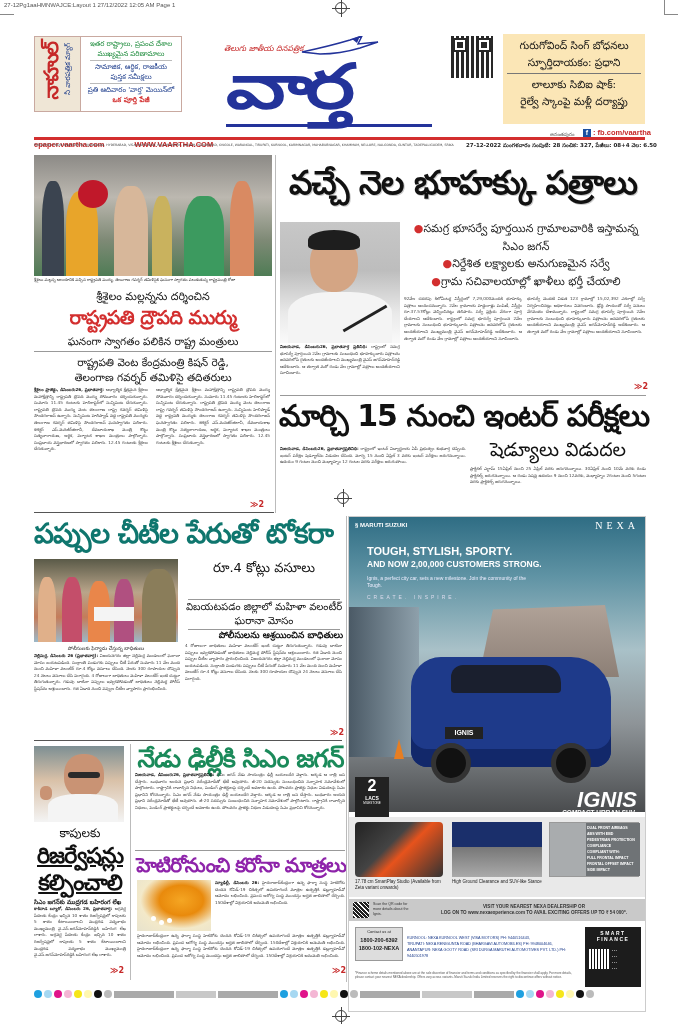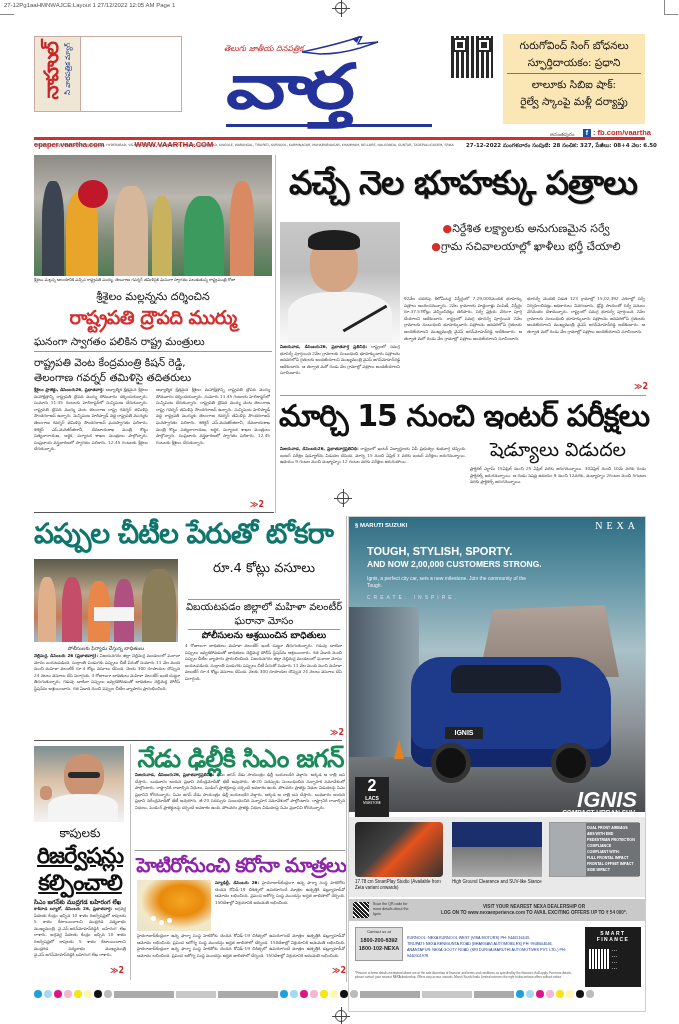--- a/index.html
+++ b/index.html
@@ -49,42 +49,42 @@
 
   
   .photo{background:#ccc;overflow:hidden;}
   .ph-president{left:34px;top:155px;width:238px;height:121px;background:
     linear-gradient(180deg,#8c8a86 0%,#bcb8b0 35%,#7f8a76 70%,#4f7c55 100%);}
   .ph-president .p{position:absolute;bottom:0;border-radius:40% 40% 0 0;}
   .caption{font-size:4px;color:#333;white-space:nowrap;overflow:hidden;}
 
   .h-sub{font-size:11px;color:#111;text-align:center;}
   .h-red{font-size:19px;font-weight:bold;color:#d32f2f;text-align:center;letter-spacing:-0.5px;}
-  .h-kicker{font-size:10.5px;color:#111;line-height:13px;}
+  .h-kicker{font-size:10.5px;color:#111;text-align:center;line-height:13px;}
 
   .body-text{font-size:4.2px;line-height:6.6px;color:#444;text-align:justify;overflow:hidden;}
   .body-text b{color:#111;}
   .cont{color:#c62828;font-size:8px;font-weight:bold;float:right;}
 
   .vline{background:#bbb;width:1px;}
   .hline{background:#999;height:1px;}
 
   .main-head{left:279px;top:163px;width:368px;font-size:33px;font-weight:bold;color:#111;letter-spacing:-1px;text-align:center;text-shadow:1px 1px 0 #ccc;white-space:nowrap;}
   .ph-jagan{left:280px;top:222px;width:120px;height:121px;background:linear-gradient(180deg,#c7c7c7 0%,#bdbdbd 40%,#e9e9e9 75%,#fafafa 100%);}
   .bullets{left:404px;top:220px;width:244px;font-size:11px;line-height:17.5px;color:#222;text-align:center;}
   .bullets .dot{color:#d32f2f;}
 
   .inter-head{left:279px;top:398px;width:368px;font-size:30px;font-weight:bold;color:#111;letter-spacing:-1px;text-align:center;white-space:nowrap;}
   .inter-sub{left:470px;top:438px;width:176px;font-size:19px;color:#111;text-align:center;}
 
   .pappula-head{left:34px;top:517px;width:308px;font-size:28px;font-weight:bold;color:#0f766e;letter-spacing:-1px;white-space:nowrap;}
   .ph-pappula{left:34px;top:559px;width:144px;height:83px;background:linear-gradient(180deg,#5a5a48 0%,#b9a58a 40%,#c47c5a 70%,#9cb8c8 100%);}
   .pp-h1{left:185px;top:558px;width:158px;font-size:13px;line-height:19px;color:#111;text-align:center;}
   .pp-h2{left:185px;top:600px;width:158px;font-size:10px;line-height:14px;color:#111;text-align:center;}
-  .pp-h3{left:185px;top:630px;width:158px;font-size:9px;font-weight:bold;color:#111;text-align:center;}
+  .pp-h3{left:185px;top:630px;width:158px;font-size:9px;font-weight:bold;color:#111;text-align:right;}
 
   .ph-mudragada{left:34px;top:746px;width:90px;height:76px;background:linear-gradient(180deg,#7d8f93 0%,#d9c1a8 45%,#f4f4f4 100%);}
   .kapu1{left:34px;top:826px;width:92px;font-size:12px;color:#111;text-align:center;}
   .kapu2{left:34px;top:842px;width:92px;font-size:22px;font-weight:bold;color:#111;text-align:center;line-height:27px;letter-spacing:-1px;text-decoration:underline;}
   .kapu-sub{left:34px;top:898px;width:92px;font-size:6px;font-weight:bold;color:#111;}
 
   .delhi-head{left:133px;top:744px;width:215px;font-size:25px;color:#1b8a5a;font-weight:bold;text-align:center;white-space:nowrap;letter-spacing:-1px;}
   .haiti-head{left:135px;top:853px;width:212px;font-size:20px;color:#8e24aa;font-weight:bold;text-align:center;white-space:nowrap;letter-spacing:-1px;}
   .ph-pills{left:137px;top:880px;width:74px;height:51px;background:radial-gradient(ellipse at 60% 40%,#f5a623 0%,#e98a0c 35%,#f3e9c9 65%,#e7e2cd 100%);}
 
@@ -146,20 +146,30 @@
 <div class="abs crop" style="left:664px;top:14px;width:14px;height:1px;"></div>
 <div class="abs crop" style="left:0;top:14px;width:14px;height:1px;"></div>
 <div class="abs reg" style="left:335px;top:1010px;"></div>
 <div class="abs reg" style="left:337px;top:492px;"></div>
 
 <div class="abs promo">
   <div class="promo-side">
     <div class="big">నాహుల్</div>
     <div class="small">నీ వారపత్రిక మ్యాగ్</div>
   </div>
+  <div class="promo-body">
+    <div>ఇతర రాష్ట్రాలు, ప్రపంచ దేశాల</div>
+    <div>ముఖ్యమైన పరిణామాలు</div>
+    <hr>
+    <div class="blue">సామాజిక, ఆర్థిక, రాజకీయ</div>
+    <div class="blue">పుస్తక సమీక్షలు</div>
+    <hr>
+    <div class="blue">ప్రతి ఆదివారం 'వార్త' మెయిన్‌లో</div>
+    <div class="red">ఒక పూర్తి పేజీ</div>
+  </div>
 </div>
 <div class="abs urls">
   <span>epaper.vaartha.com</span>
   <span>WWW.VAARTHA.COM</span>
 </div>
 
 <div class="abs tagline">తెలుగు జాతీయ దినపత్రిక</div>
 <svg class="abs dove" viewBox="0 0 80 20">
   <path d="M2 16 Q30 10 50 4 L62 0 L58 8 L78 6 L60 12 Q40 18 20 18 Z" fill="none" stroke="#23339a" stroke-width="1.4"></path>
   <path d="M52 3 L60 0 L57 7 Z" fill="#23339a"></path>
@@ -216,20 +226,21 @@
 <div class="abs hline" style="left:34px;top:512px;width:240px;background:#555;"></div>
 
 <div class="abs main-head">వచ్చే నెల భూహక్కు పత్రాలు</div>
 <div class="abs photo ph-jagan">
   <div style="position:absolute;left:30px;top:14px;width:48px;height:56px;border-radius:45%;background:#d4a584;"></div>
   <div style="position:absolute;left:28px;top:8px;width:52px;height:20px;border-radius:50% 50% 20% 20%;background:#1e1e1e;"></div>
   <div style="position:absolute;left:8px;top:70px;width:104px;height:52px;border-radius:40% 40% 0 0;background:#f4f4f4;"></div>
   <div style="position:absolute;left:60px;top:95px;width:50px;height:3px;background:#222;transform:rotate(-30deg);"></div>
 </div>
 <div class="abs bullets">
+  <div><span class="dot">●</span><span>సమగ్ర భూసర్వే పూర్తయిన గ్రామాలవారికి ఇస్తామన్న సిఎం జగన్</span></div>
   <div><span class="dot">●</span><span>నిర్దేశిత లక్ష్యాలకు అనుగుణమైన సర్వే</span></div>
   <div><span class="dot">●</span><span>గ్రామ సచివాలయాల్లో ఖాళీలు భర్తీ చేయాలి</span></div>
 </div>
 
 <div class="abs body-text" style="left:280px;top:344px;width:120px;height:50px;">
   <b>విజయవాడ, డిసెంబరు26, ప్రభాతవార్త ప్రతినిధి:</b>
   <span>రాష్ట్రంలో సమగ్ర భూసర్వే పూర్తయిన 2వేల గ్రామాలకు సంబంధించి భూహక్కుదారు పత్రాలను జనవరిలోపే రైతులకు అందజేయాలని ముఖ్యమంత్రి వైఎస్ జగన్‌మోహన్‌రెడ్డి ఆదేశించారు. ఆ తర్వాత మరో రెండు వేల గ్రామాల్లో పత్రాలు అందజేయాలని సూచించారు.</span>
 </div>
 <div class="abs body-text" style="left:404px;top:296px;width:118px;height:98px;">
   <span>92వేల చదరపు కిలోమీటర్ల విస్తీర్ణంలో 7,29,000మందికి భూహక్కు పత్రాలు అందించనున్నారు. 2వేల గ్రామాలకు హద్దురాళ్లు పంపిణీ, విస్తీర్ణం రూ.37.57కోట్లు వెచ్చించినట్లు తెలిపారు. సర్వే ప్రక్రియ వేగంగా పూర్తి చేయాలని ఆదేశించారు.</span>

